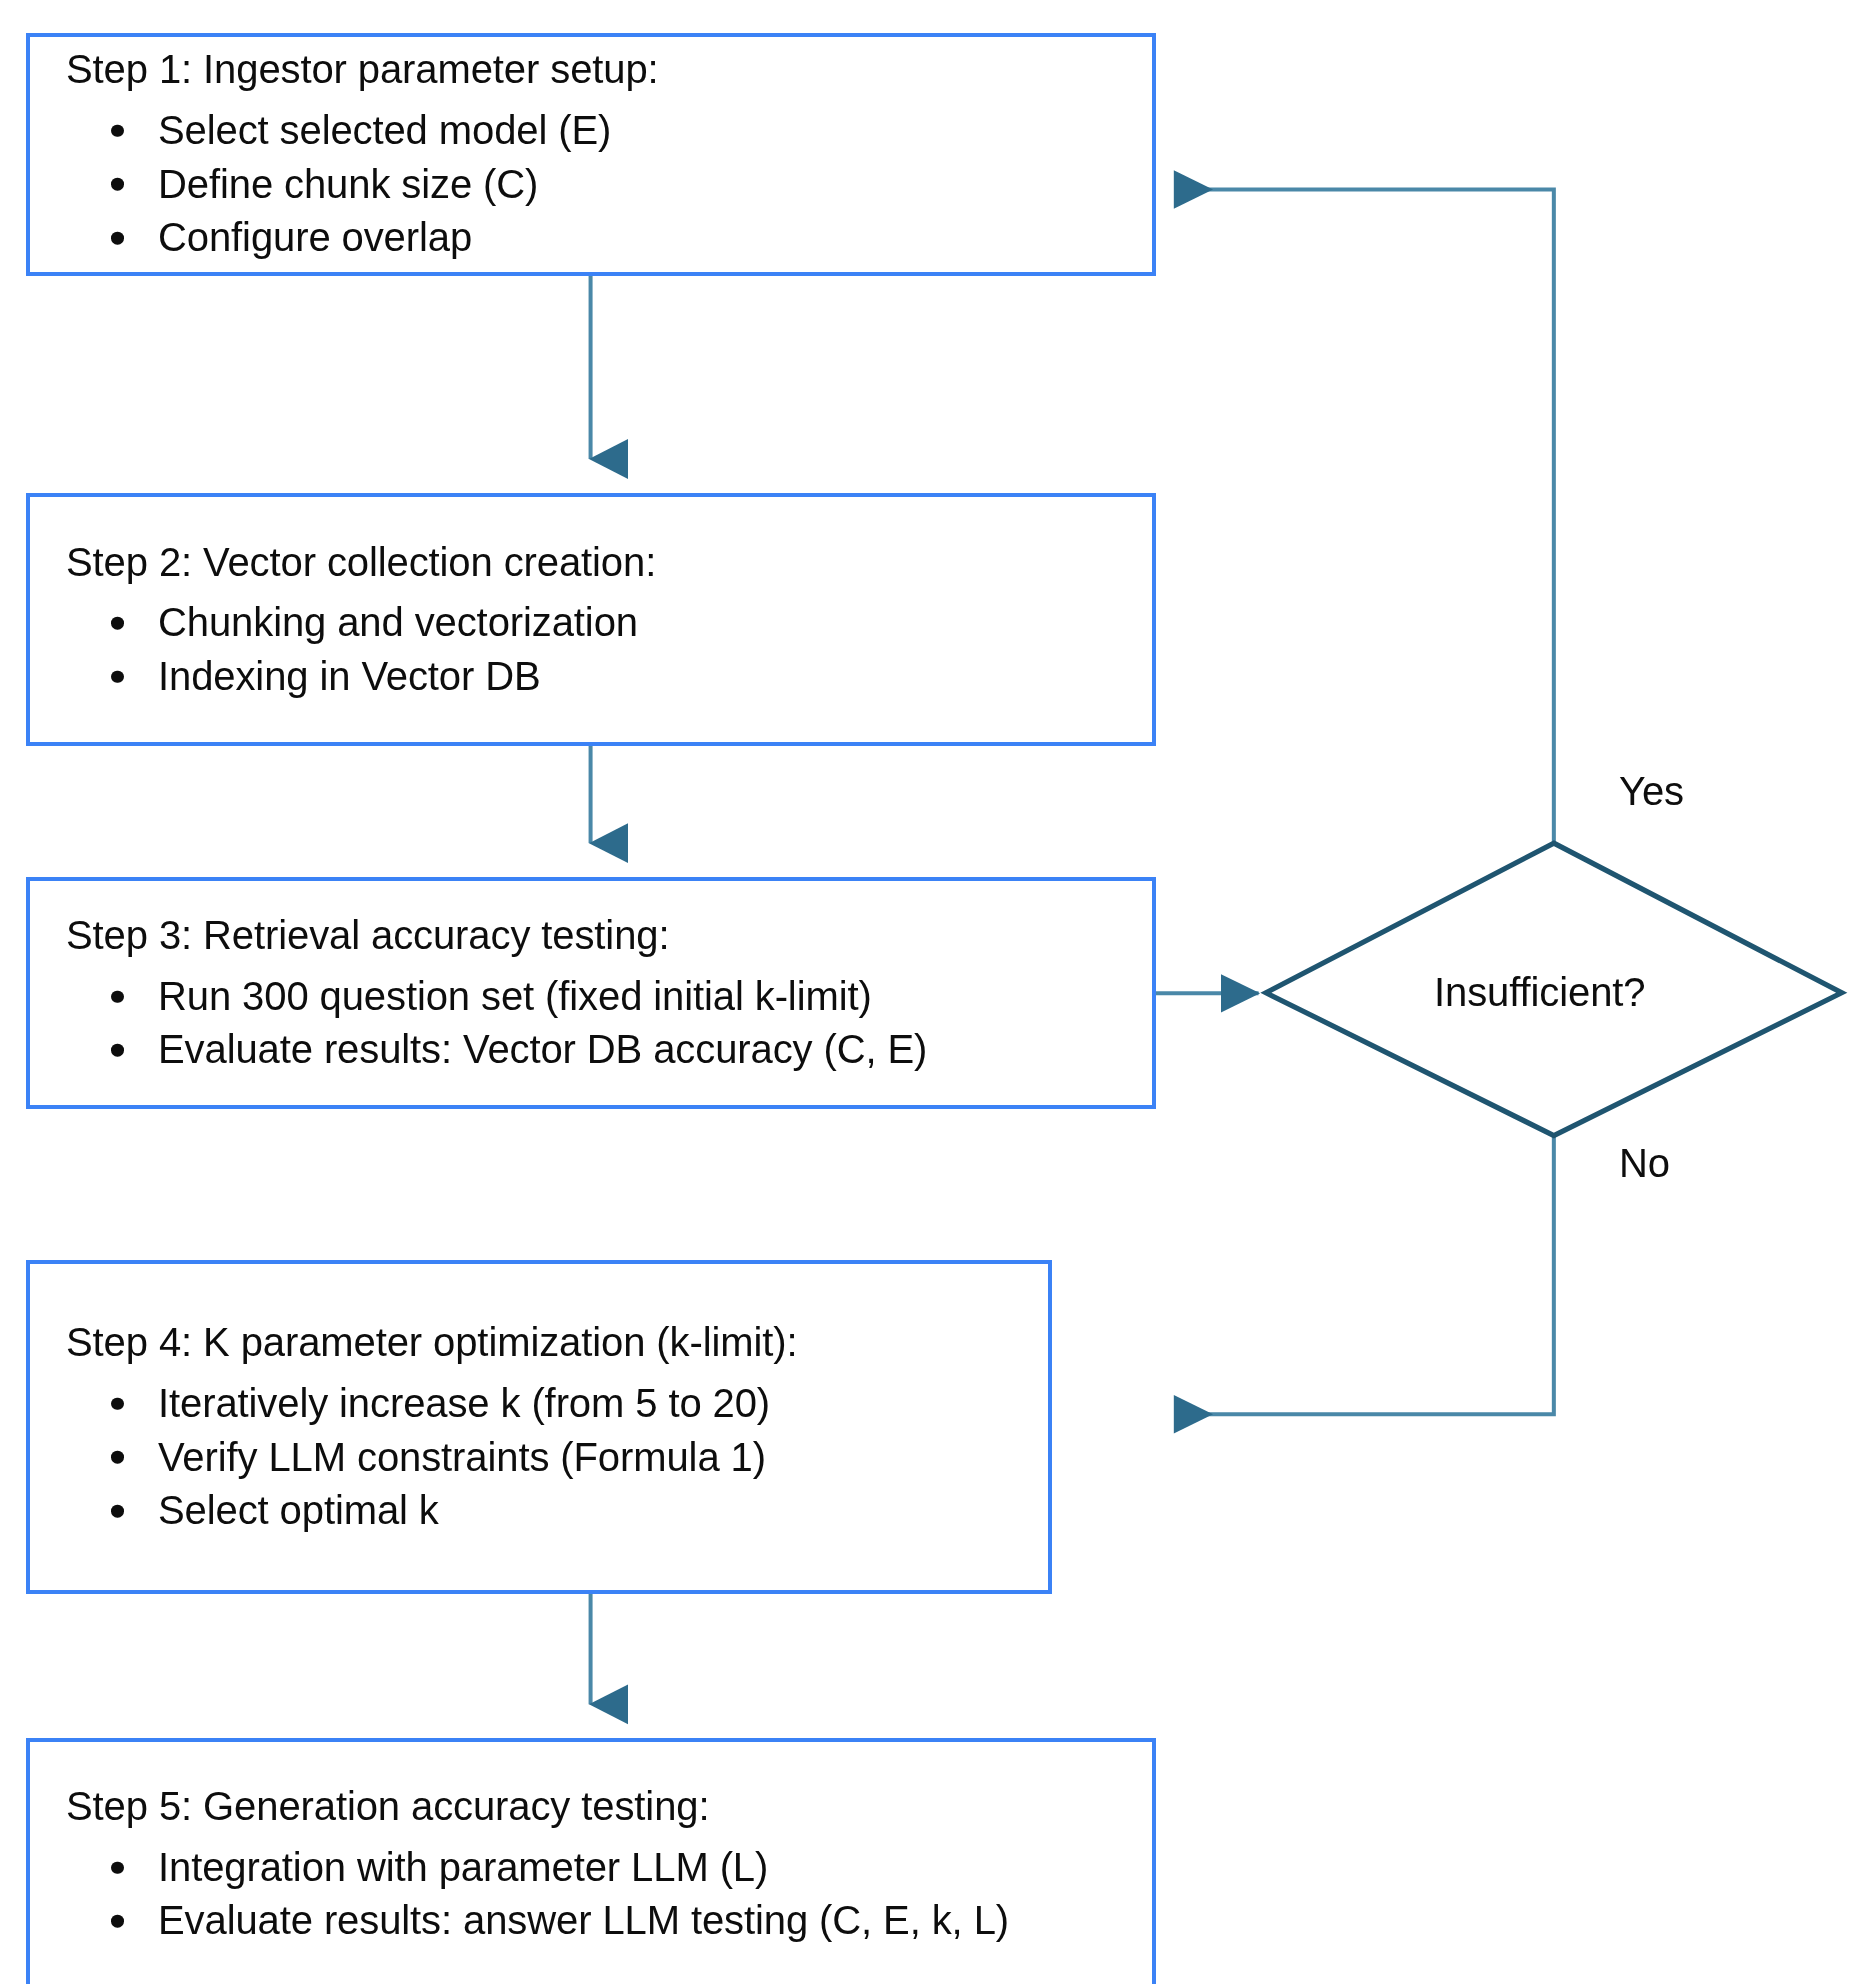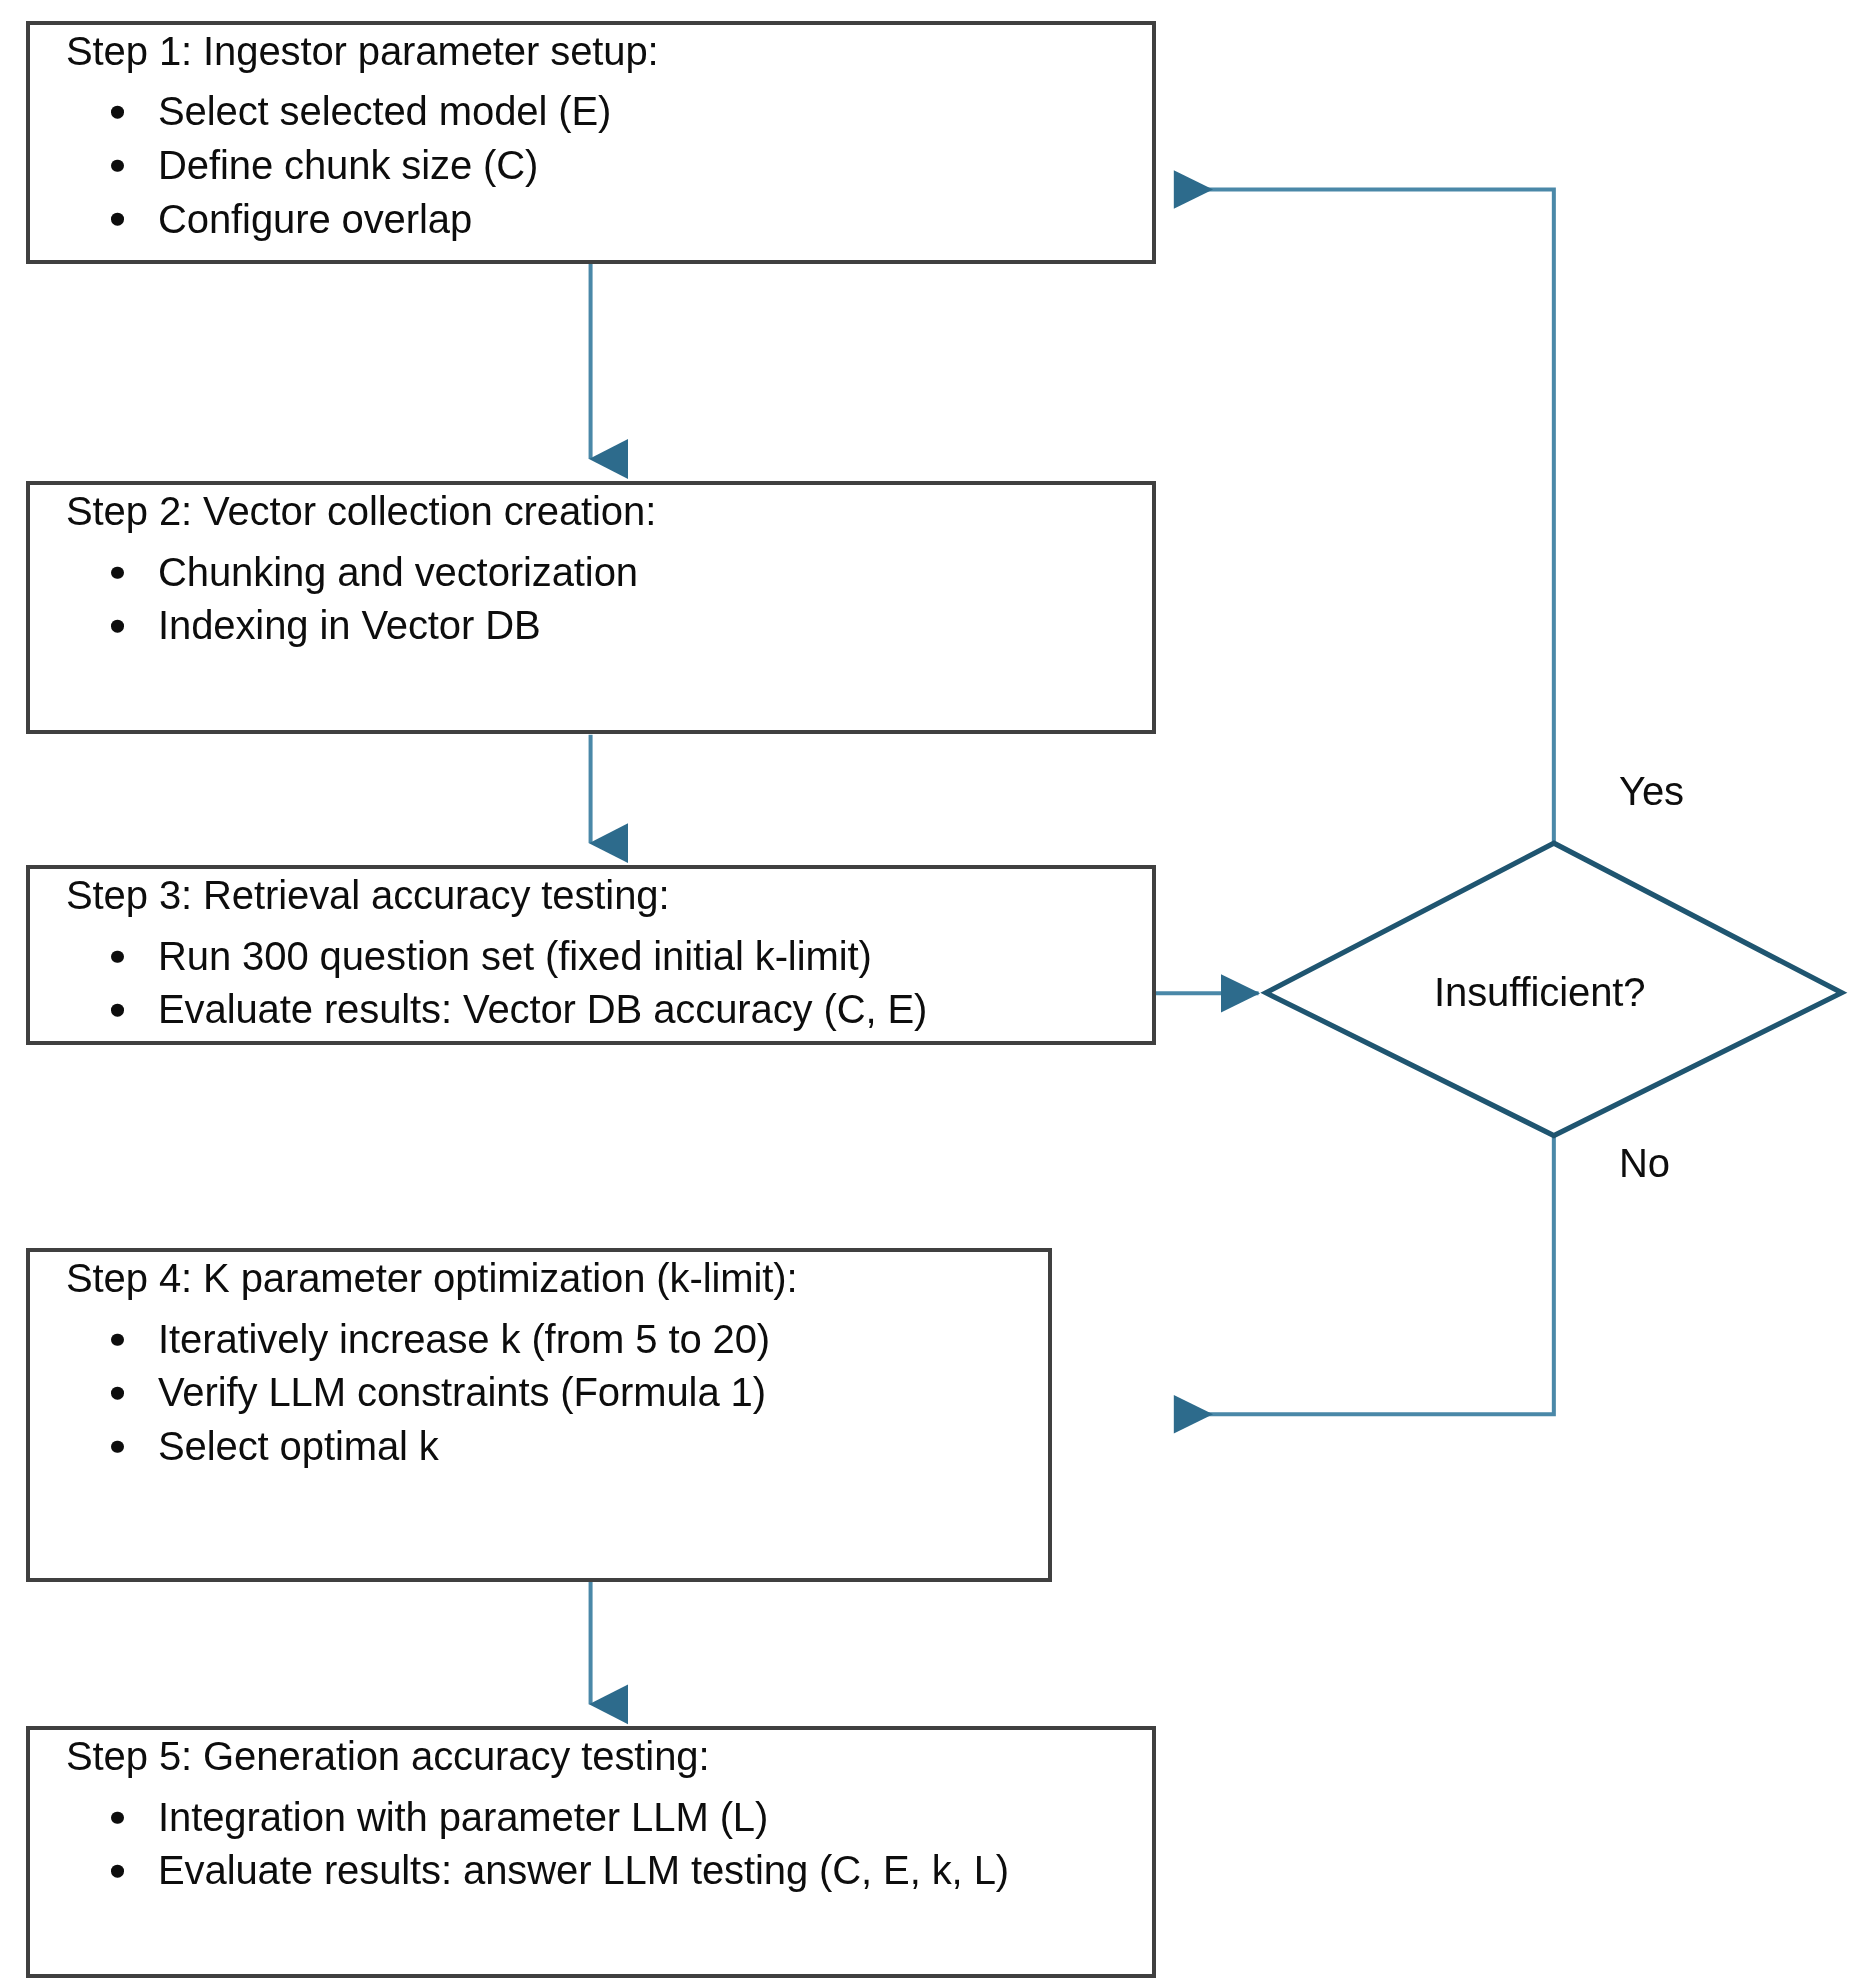--- a/index.html
+++ b/index.html
@@ -21,24 +21,26 @@
   .flow-svg {
     position: absolute;
     left: 0;
     top: 0;
     width: 1852px;
     height: 1985px;
   }
   .node-box {
     position: absolute;
     box-sizing: border-box;
-    border: 4px solid #404040;
+    border: 4px solid #3b82f6;
     background: #ffffff;
     display: flex;
     flex-direction: column;
+    justify-content: center;
+    margin-top: 12px;
   }
   .node-inner {
     padding: 0 0 0 36px;
   }
   .node-title {
     font-size: 40px;
     line-height: 1.32;
     color: #0d0d0d;
     letter-spacing: -0.1px;
     white-space: nowrap;
@@ -159,21 +161,21 @@
           <span>Chunking and vectorization</span>
         </li>
         <li class="bullet-item">
           <span class="bullet-dot"></span>
           <span>Indexing in Vector DB</span>
         </li>
       </ul>
     </div>
   </div>
 
-  <div class="node-box" id="step3" style="left:26px; top:865px; width:1130px; height:180px;">
+  <div class="node-box" id="step3" style="left:26px; top:865px; width:1130px; height:232px;">
     <div class="node-inner">
       <div class="node-title">Step 3: Retrieval accuracy testing:</div>
       <ul class="bullet-list">
         <li class="bullet-item">
           <span class="bullet-dot"></span>
           <span>Run 300 question set (fixed initial k-limit)</span>
         </li>
         <li class="bullet-item">
           <span class="bullet-dot"></span>
           <span>Evaluate results: Vector DB accuracy (C, E)</span>

